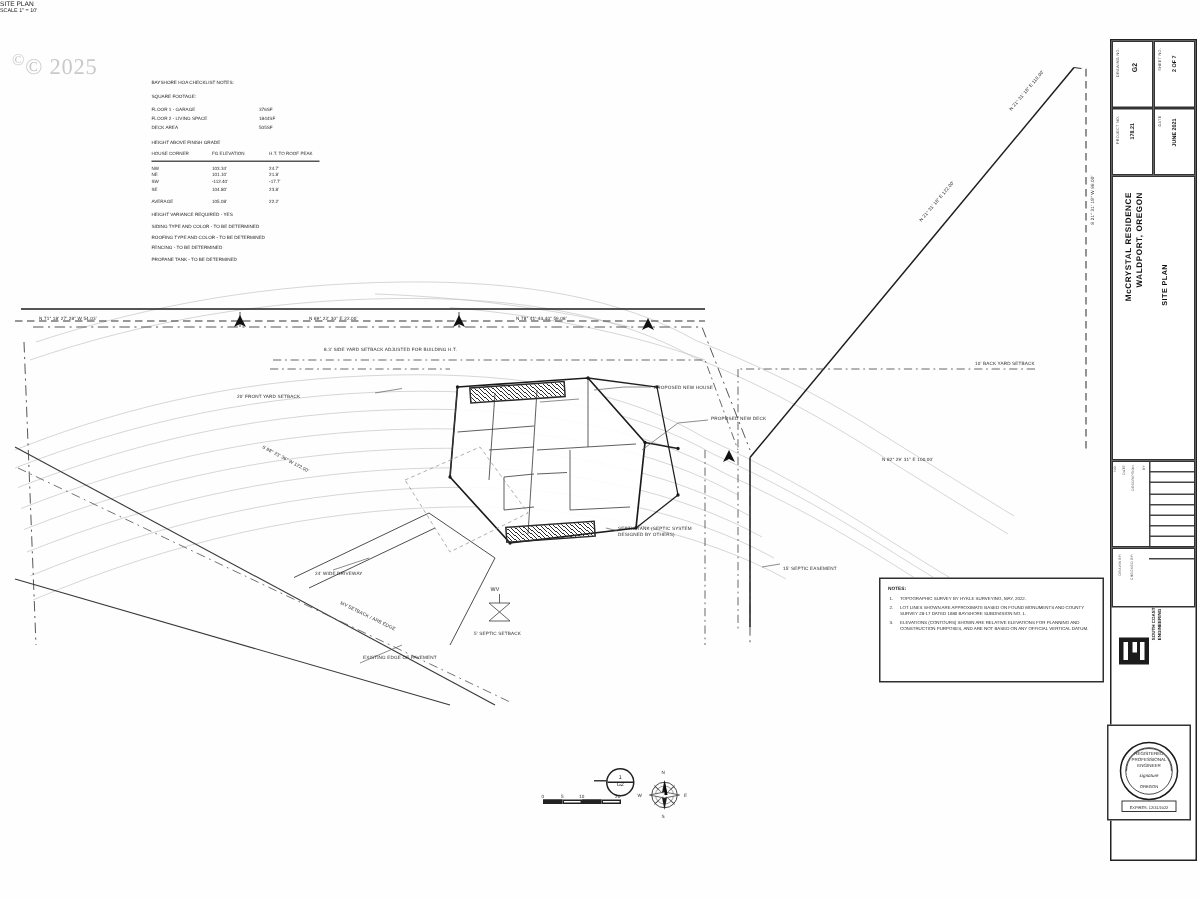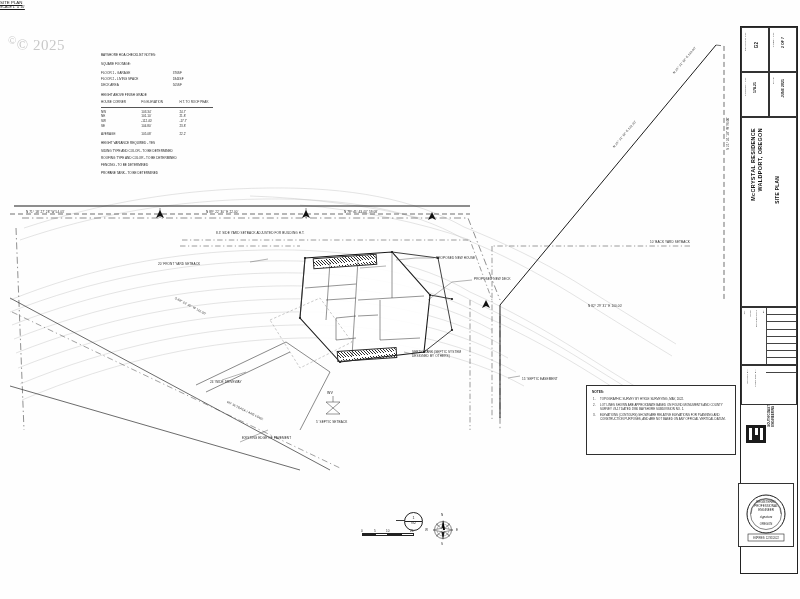--- a/index.html
+++ b/index.html
@@ -1,19 +1,19 @@
 <!DOCTYPE html>
 <html><head>
 <meta charset="utf-8">
 <style>
   html,body{margin:0;padding:0;background:#fff;}
   body{width:800px;height:599px;position:relative;overflow:hidden;
        font-family:"Liberation Sans",sans-serif;color:#1a1a1a;}
 
-  .sheet{position:absolute;inset:0;background:#fefefe;text-decoration:underline;}
+  .sheet{position:absolute;inset:0;background:#fefefe;}
 
   
   .watermark{position:absolute;left:8px;top:34px;font-size:15px;color:#c9c9c9;
              letter-spacing:.5px;font-family:"Liberation Serif",serif;}
   .watermark .c{font-size:11px;vertical-align:super;}
 
   
   .t{position:absolute;white-space:nowrap;font-size:3.1px;line-height:1.45;
      color:#2b2b2b;letter-spacing:.1px;}
   .t.b{font-weight:bold;}

